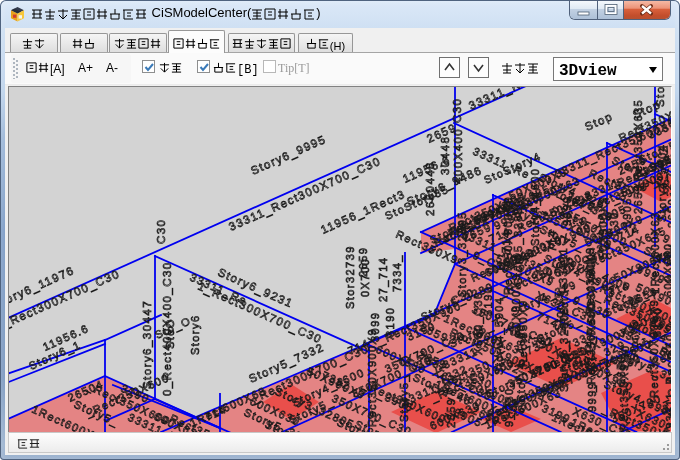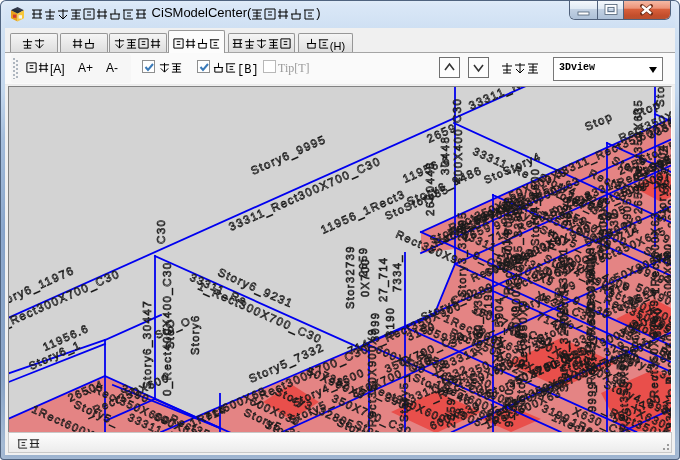--- a/index.html
+++ b/index.html
@@ -40,21 +40,21 @@
 .tbtxt { position:absolute; top:8px; font-size:12px; color:#000; }
 .chk { position:absolute; top:7px; width:13px; height:13px; background:#fff;
   border:1px solid #8e8f8f; }
 .chk svg { position:absolute; left:0; top:0; }
 .lbl { position:absolute; top:8px; font-size:12px; color:#000; }
 .udbtn { position:absolute; top:4px; width:21px; height:21px; background:#fdfdfd;
   border:1px solid #707070; }
 .combo { position:absolute; left:548px; top:4px; width:110px; height:24px; background:#fff;
   border:1px solid #787878; }
 .combo .val { position:absolute; left:5px; top:4px; font-family:"Liberation Mono",monospace;
-  font-size:10px; font-weight:bold; color:#000; }
+  font-size:16px; font-weight:bold; color:#000; }
 .combo .arr { position:absolute; right:5px; top:9px; width:0; height:0;
   border-left:4.5px solid transparent; border-right:4.5px solid transparent;
   border-top:6px solid #000; }
 .canvaswrap { position:absolute; left:3px; top:58px; width:664px; height:347px;
   border-top:1px solid #828282; border-left:1px solid #828282;
   border-right:1px solid #fff; border-bottom:1px solid #fff;
   overflow:hidden; background:#d3d3d3; }
 .statusbar { position:absolute; left:3px; top:404px; width:664px; height:21px;
   background:linear-gradient(180deg,#fdfdfd,#ececec); border:1px solid #c8c8c8; }
 .statusbar .txt { position:absolute; left:8px; top:3px; }

